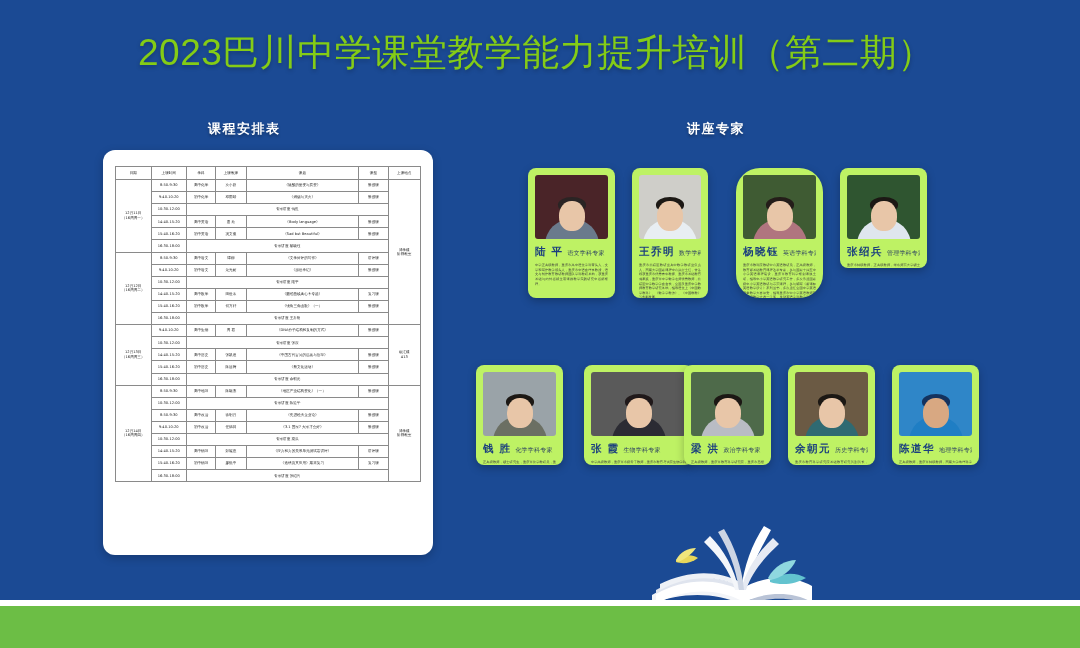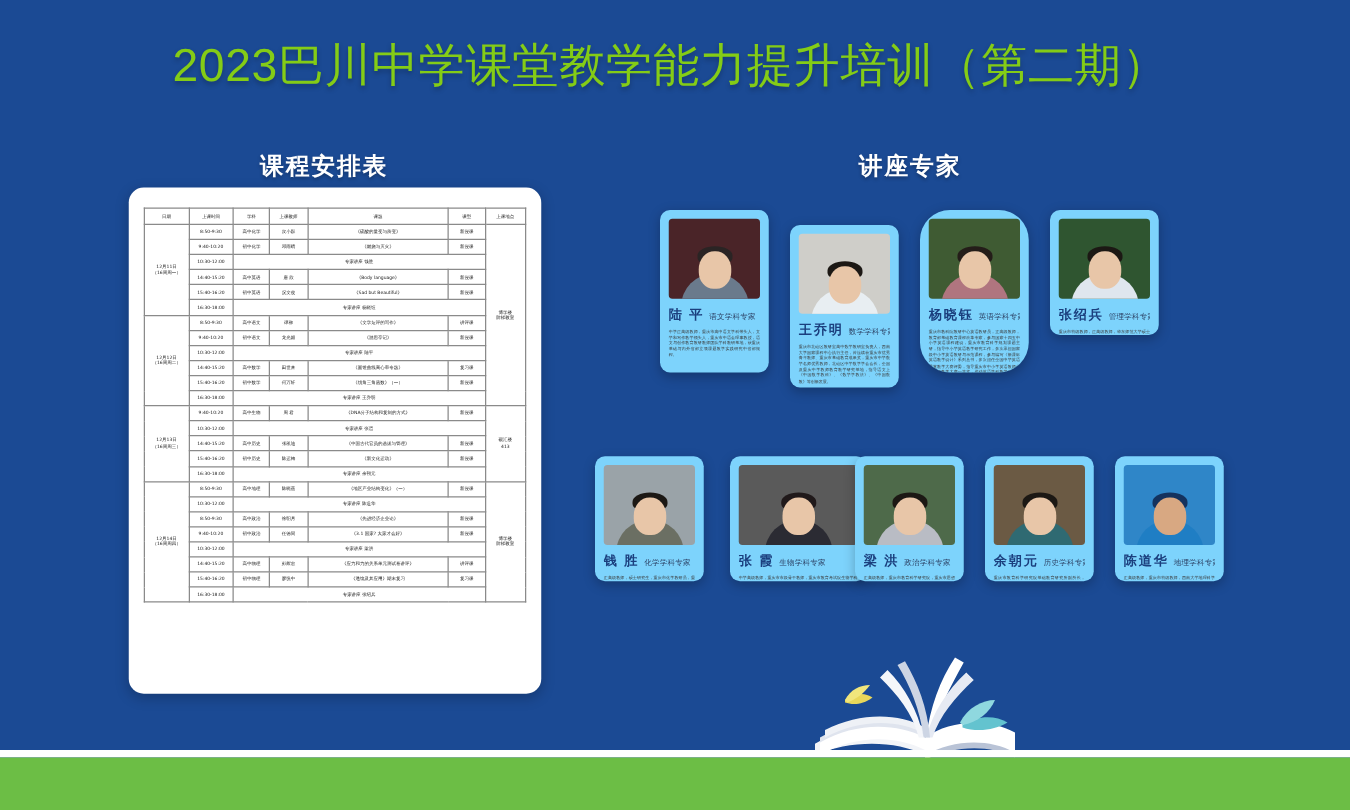--- a/index.html
+++ b/index.html
@@ -34,21 +34,21 @@
   }
   .title {
     position: absolute; left: 138px; top: 28px;
     font-size: 37px; font-weight: normal; color: #84cc16;
     letter-spacing: 0.5px; white-space: nowrap;
     text-shadow: 0 2px 4px rgba(0,0,0,0.25);
   }
 
   
   .sec-title {
-    position: absolute; font-size: 19px; font-weight: bold; color: #ffffff;
+    position: absolute; font-size: 13px; font-weight: bold; color: #ffffff;
     letter-spacing: 1.5px; white-space: nowrap;
     text-shadow: 0 2px 3px rgba(0,0,0,0.3);
   }
   #sec-schedule { left: 208px; top: 120px; }
   #sec-experts  { left: 687px; top: 120px; }
 
   
   .sched-card {
     position: absolute; left: 103px; top: 150px;
     width: 330px; height: 405px;
@@ -74,21 +74,21 @@
   .c-teach { width: 29px; }
   .c-topic { width: 108px; }
   .c-type  { width: 28px; }
   .c-place { width: 31px; }
   td.lecture { text-align: center; }
   td.vcell { font-size: 3.6px; line-height: 1.35; }
   .dsub { display:block; }
 
   
   .card {
-    position: absolute; background: #7dd3fc; border-radius: 8px;
+    position: absolute; background: #bef264; border-radius: 8px;
     box-shadow: 0 3px 9px rgba(0,0,0,0.25);
     overflow: hidden; padding: 7px 7px 6px 7px;
   }
   .photo {
     width: 100%; height: 64px; border-radius: 3px;
     position: relative; overflow: hidden;
   }
   .photo .face {
     position:absolute; left:50%; top:26px; transform:translateX(-50%);
     width:26px; height:30px; border-radius:48% 48% 45% 45%;
@@ -341,21 +341,21 @@
         <div class="body" style="background: rgb(106, 122, 140);"></div>
         <div class="hair" style="background: rgb(42, 36, 36);"></div>
         <div class="face" style="background: rgb(232, 198, 168);"></div>
       </div>
       <div class="name-row">
         <span class="ename">陆  平</span>
         <span class="erole">语文学科专家</span>
       </div>
       <div class="ebio">中学正高级教师，重庆市高中语文学科带头人，文学和写作教学领头人，重庆市中语会理事教授，语文与创作教育教研教师团队学科教研基地，获重庆基础与内外省部立项课题教学实践研究中省部规程。</div>
     </div>
-    <div class="card" style="left: 632px; top: 168px; width: 87px; height: 130px; margin-top: 12px;">
+    <div class="card" style="left: 632px; top: 168px; width: 76px; height: 130px;">
       <div class="photo" style="background: rgb(207, 206, 201);">
         <div class="body" style="background: rgb(232, 238, 242);"></div>
         <div class="hair" style="background: rgb(28, 24, 20);"></div>
         <div class="face" style="background: rgb(232, 198, 168);"></div>
       </div>
       <div class="name-row">
         <span class="ename">王乔明</span>
         <span class="erole">数学学科专家</span>
       </div>
       <div class="ebio">重庆市北碚区教研室高中数学教研室负责人，西南大学国家课程中心执行主任，曾连续获重庆市优秀青年教师、重庆市基础教育成果奖，重庆市中学数学名师优秀教师，北碚区中学数学学会会长，全国及重庆中学教师教育教学研究基地，指导语文上《中国数学教科》、《数学学教法》、《中国数教》等创新发展。</div>

